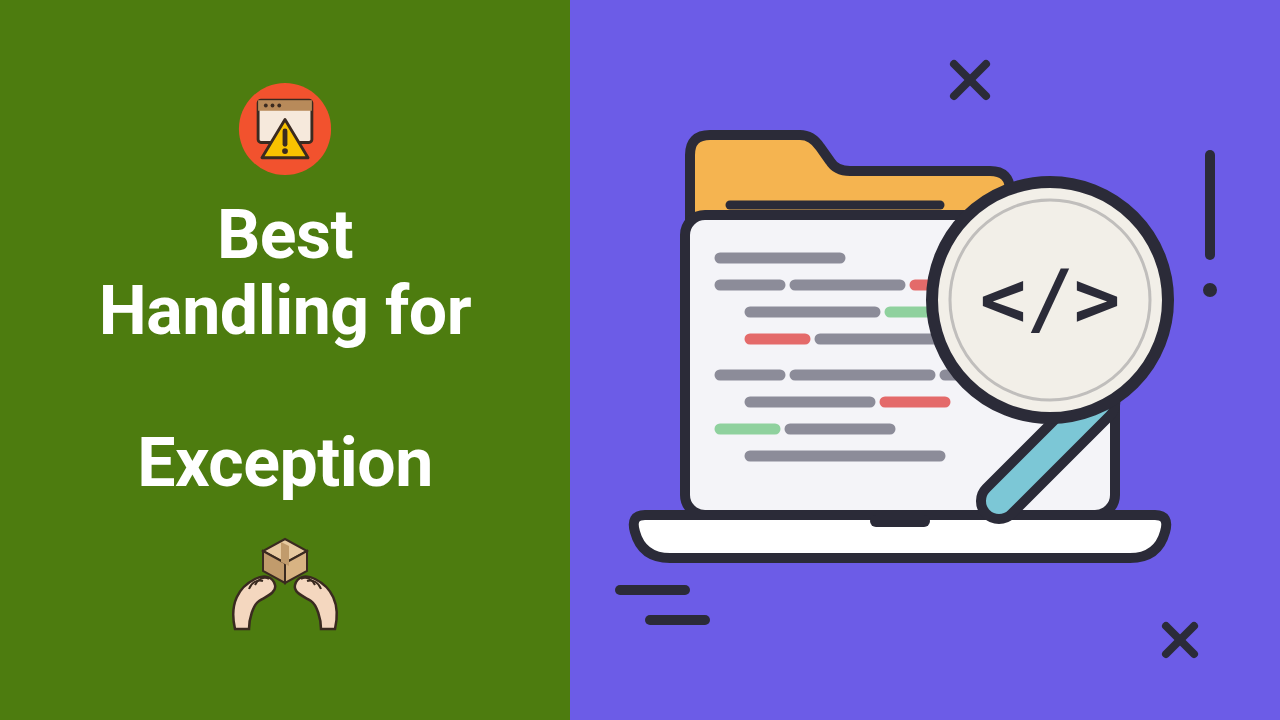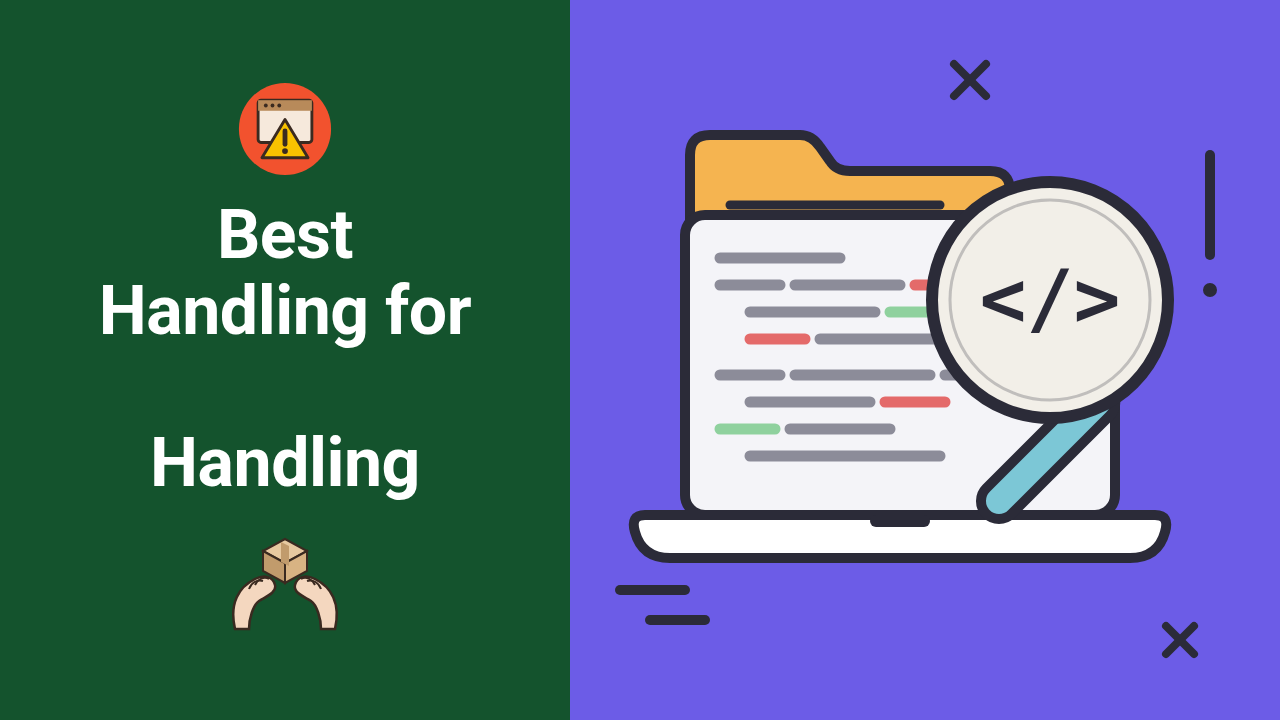--- a/index.html
+++ b/index.html
@@ -11,21 +11,21 @@
     background: #111;
   }
   .stage {
     width: 1280px; height: 720px;
     display: flex;
   }
   
   .left {
     width: 570px;
     height: 100%;
-    background: #14532d;
+    background: #4d7c0f;
     color: #fff;
     display: flex;
     flex-direction: column;
     align-items: center;
     justify-content: center;
     padding: 30px 10px;
     text-align: center;
   }
   .left .warn-badge { width: 96px; height: 96px; position: relative; margin-bottom: 20px; }
   .left h1 {
@@ -68,21 +68,21 @@
         <path d="M50 40 L74 80 L26 80 Z" fill="#F9C200" stroke="#3a2a20" stroke-width="3" stroke-linejoin="round"></path>
         <line x1="50" y1="52" x2="50" y2="66" stroke="#3a2a20" stroke-width="5" stroke-linecap="round"></line>
         <circle cx="50" cy="73" r="3" fill="#3a2a20"></circle>
       </svg>
     </div>
 
     <h1>
       <span>Best</span><br>
       <span>Handling for</span><br>
       <br>
-      <span>Handling</span>
+      <span>Exception</span>
     </h1>
 
     <div class="hands">
       <svg viewBox="0 0 120 110" width="120" height="110">
 
         <g transform="translate(60 30)">
           <path d="M0 -20 L22 -8 L0 4 L-22 -8 Z" fill="#E7C9A0" stroke="#3a2a20" stroke-width="2"></path>
           <path d="M-22 -8 L-22 12 L0 24 L0 4 Z" fill="#C19B6C" stroke="#3a2a20" stroke-width="2"></path>
           <path d="M22 -8 L22 12 L0 24 L0 4 Z" fill="#D8B383" stroke="#3a2a20" stroke-width="2"></path>
           <path d="M-4 -17 L4 -13 L4 7 L-4 3 Z" fill="#C19B6C"></path>

